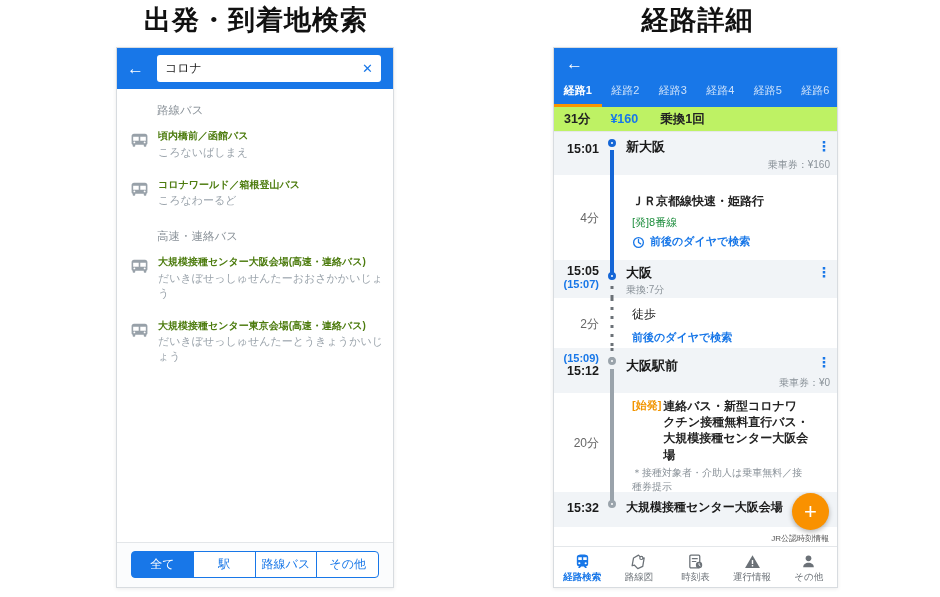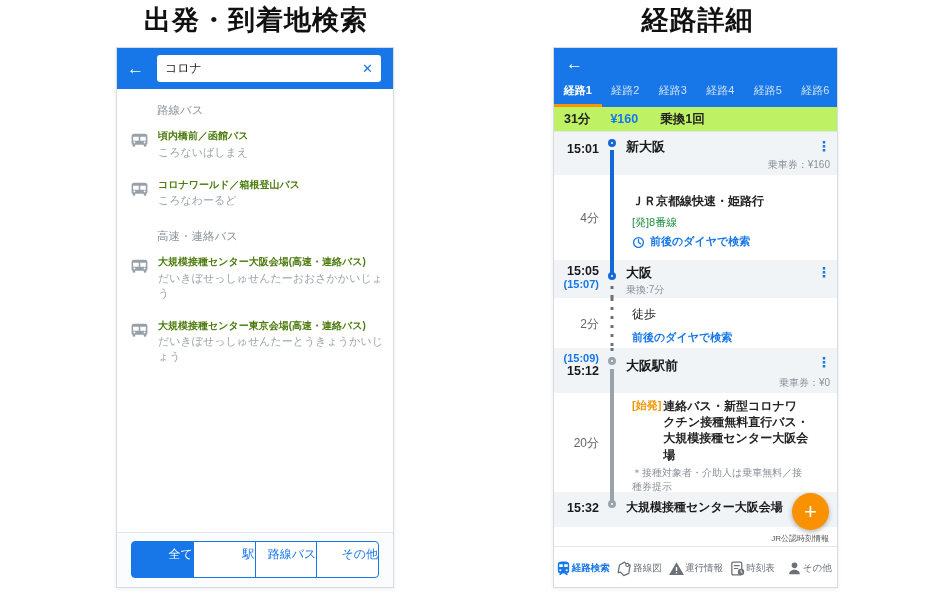--- a/index.html
+++ b/index.html
@@ -31,21 +31,21 @@
   .group-header { font-size:11.5px; color:#8a9299; padding:12px 12px 2px 40px; }
   .result-item { display:flex; align-items:flex-start; padding:9px 10px 9px 13px; cursor:pointer; }
   .bus-ic { width:19px; height:16px; margin-top:3px; flex:none; }
   .ri-text { margin-left:9px; min-width:0; }
   .ri-title { font-size:10px; font-weight:700; color:#4d7c0f; line-height:1.35; }
   .ri-kana { font-size:11px; color:#9aa3ab; margin-top:2px; }
 
   .filter-bar { flex:none; border-top:1px solid #e3e6e9; background:#fbfcfd;
     padding:8px 14px 9px; }
   .seg { display:flex; }
-  .seg-btn { flex:1; height:37px; line-height:25px; text-align:right; font-size:12px;
+  .seg-btn { flex:1; height:27px; line-height:25px; text-align:center; font-size:12px;
     border:1px solid #1877e8; background:#fff; color:#1877e8; margin-left:-1px; cursor:pointer; }
   .seg-btn:first-child { margin-left:0; border-radius:4px 0 0 4px; }
   .seg-btn:last-child { border-radius:0 4px 4px 0; }
   .seg-btn.selected { background:#1877e8; color:#fff; }
 
   
   .blue-header { background:#1877e8; flex:none; }
   .bh-backrow { height:32px; display:flex; align-items:center; padding:0 12px; }
   .tabs { display:flex; height:27px; position:relative; }
   .tab { width:47.5px; flex:none; text-align:center; font-size:11px; color:rgba(255,255,255,.78);
@@ -96,21 +96,21 @@
   .fab { position:absolute; right:8px; bottom:57px; width:37px; height:37px; border-radius:50%;
     background:#f99100; color:#fff; font-size:22px; font-weight:400; display:flex;
     align-items:center; justify-content:center; box-shadow:0 2px 5px rgba(0,0,0,.3);
     cursor:pointer; z-index:5; }
 
   .footer-note { flex:none; height:19px; text-align:right; font-size:8px; color:#555;
     padding:6px 8px 0 0; background:#fff; }
 
   .bottom-nav { flex:none; height:41px; border-top:1px solid #e4e7ea; background:#fff;
     display:flex; }
-  .nav-item { flex:1; display:flex; align-items:center;
+  .nav-item { flex:1; display:flex; flex-direction:column; align-items:center;
     justify-content:center; cursor:pointer; padding-top:2px; }
   .nav-label { font-size:9.5px; color:#6b7177; margin-top:1px; }
   .nav-item.selected .nav-label { color:#1877e8; font-weight:700; }
   .nav-ic { width:17px; height:17px; }
 </style>
 </head>
 <body>
 
 <div class="stage">
 
@@ -341,37 +341,37 @@
       </div>
       <div class="nav-item">
         <svg class="nav-ic" viewBox="0 0 24 24">
           <path d="M5 7l7-4 5 5 3-1-2 12-7 3-5-5-3 1z" fill="none" stroke="#6b7177" stroke-width="1.8" stroke-linejoin="round"></path>
           <circle cx="16" cy="7" r="2.2" fill="#fff" stroke="#6b7177" stroke-width="1.6"></circle>
         </svg>
         <div class="nav-label">路線図</div>
       </div>
       <div class="nav-item">
         <svg class="nav-ic" viewBox="0 0 24 24">
-          <path fill="#6b7177" d="M12 3L1.5 21h21L12 3z"></path>
-          <rect x="11" y="10" width="2" height="5.5" fill="#fff"></rect>
-          <rect x="11" y="17" width="2" height="2" fill="#fff"></rect>
-        </svg>
-        <div class="nav-label">運行情報</div>
-      </div>
-      <div class="nav-item">
-        <svg class="nav-ic" viewBox="0 0 24 24">
           <rect x="4" y="3" width="14" height="18" rx="1.5" fill="none" stroke="#6b7177" stroke-width="1.8"></rect>
           <path d="M7.5 8h7M7.5 12h5" stroke="#6b7177" stroke-width="1.6" stroke-linecap="round"></path>
           <circle cx="17" cy="17" r="4.5" fill="#6b7177"></circle>
           <path d="M17 14.8V17l1.6 1" stroke="#fff" stroke-width="1.3" fill="none" stroke-linecap="round"></path>
         </svg>
         <div class="nav-label">時刻表</div>
       </div>
       <div class="nav-item">
         <svg class="nav-ic" viewBox="0 0 24 24">
+          <path fill="#6b7177" d="M12 3L1.5 21h21L12 3z"></path>
+          <rect x="11" y="10" width="2" height="5.5" fill="#fff"></rect>
+          <rect x="11" y="17" width="2" height="2" fill="#fff"></rect>
+        </svg>
+        <div class="nav-label">運行情報</div>
+      </div>
+      <div class="nav-item">
+        <svg class="nav-ic" viewBox="0 0 24 24">
           <circle cx="12" cy="7.5" r="4" fill="#6b7177"></circle>
           <path fill="#6b7177" d="M4.5 20c0-4 3.4-6.3 7.5-6.3s7.5 2.3 7.5 6.3z"></path>
         </svg>
         <div class="nav-label">その他</div>
       </div>
     </div>
   </div>
 
 </div>
 

